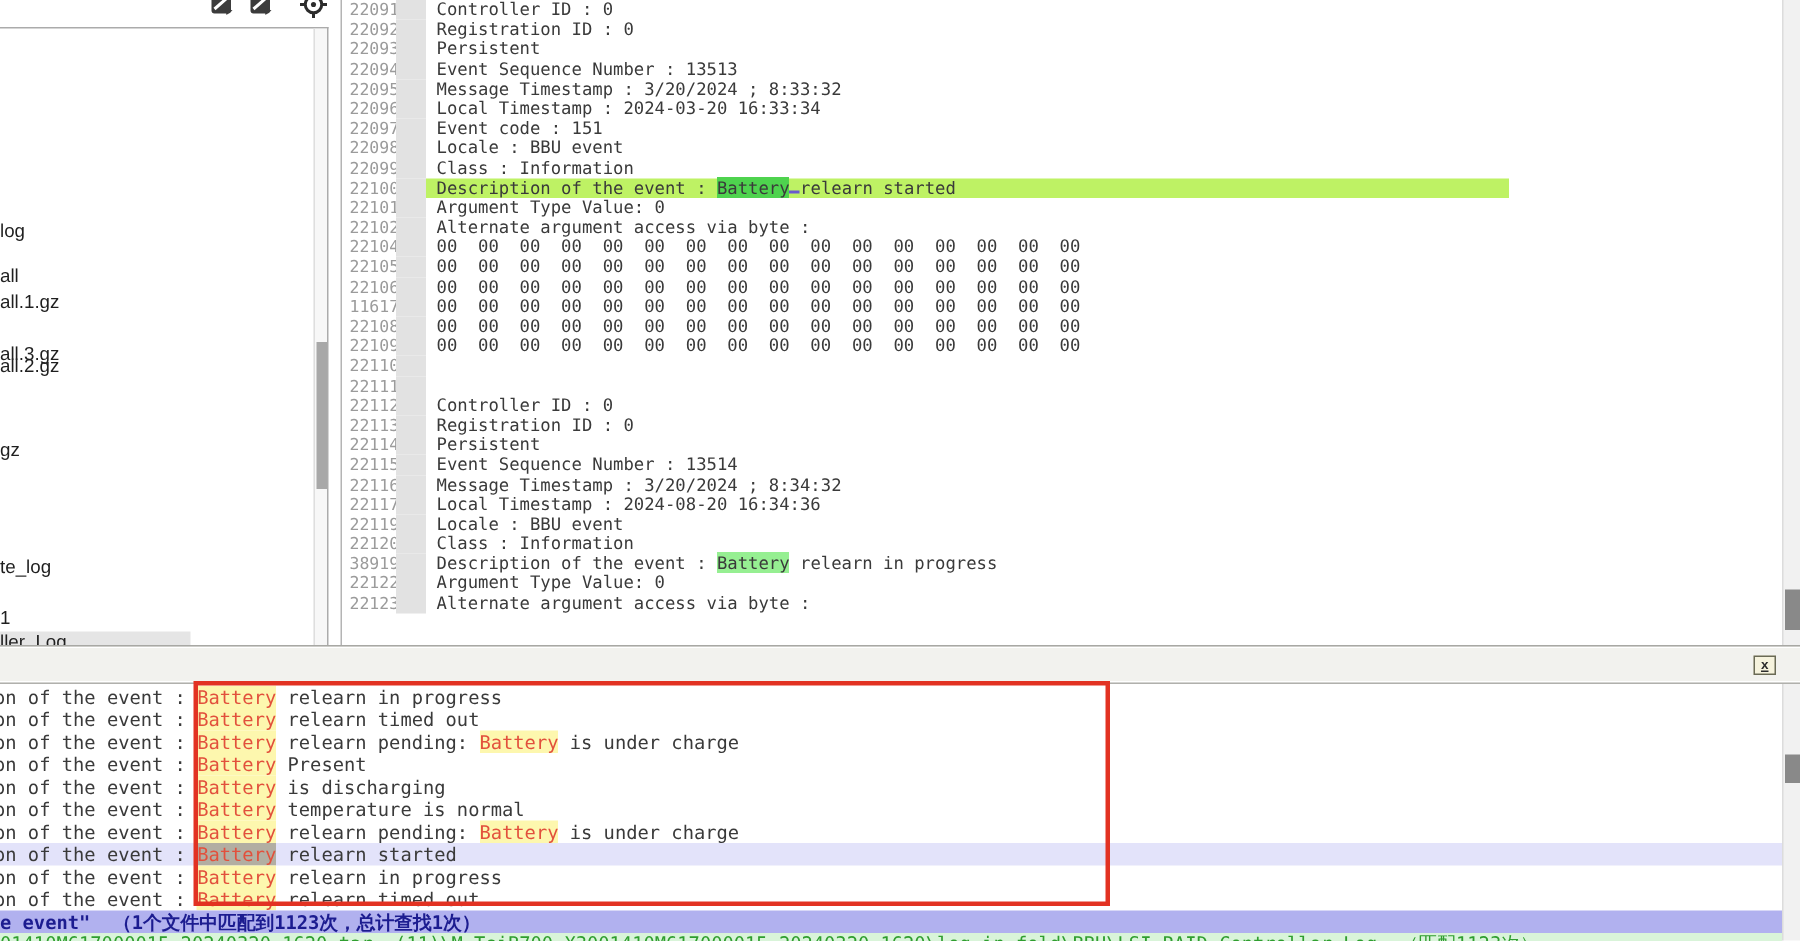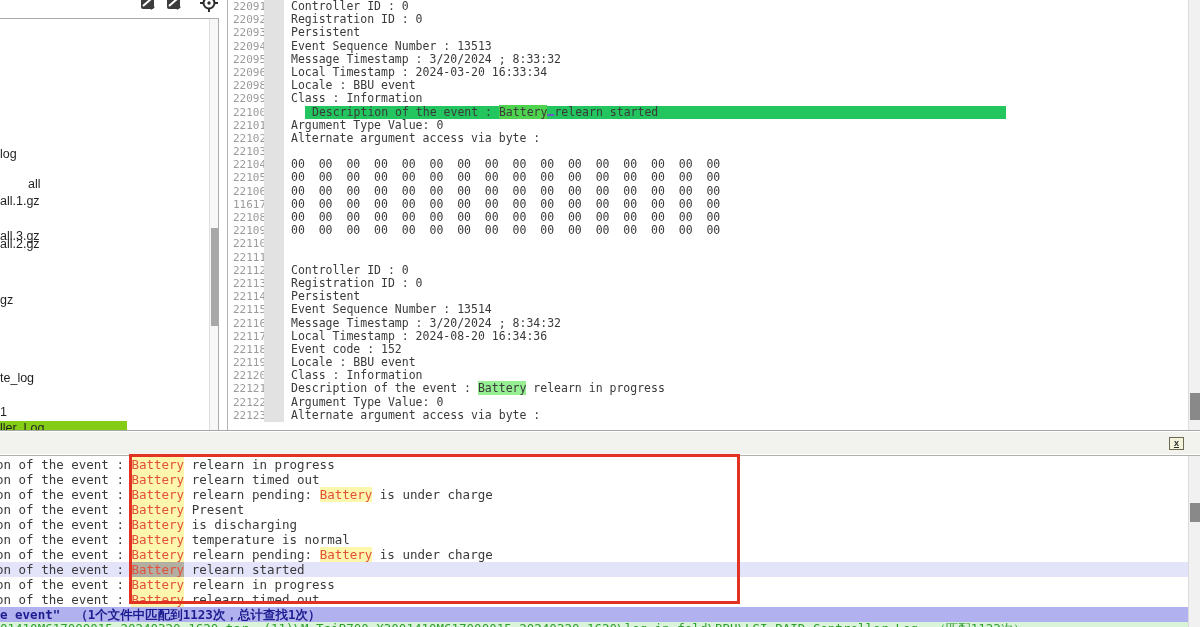--- a/index.html
+++ b/index.html
@@ -8,34 +8,34 @@
 
   
   #toolbar { position:absolute; left:0; top:0; width:228px; height:18px; background:#fff; }
   .tb-icon { position:absolute; top:-6px; width:18px; height:18px; }
 
   
   #file-panel { position:absolute; left:0; top:18px; width:219px; height:412px;
     background:#fff; border-top:1px solid #ababab; border-right:1px solid #ababab; overflow:hidden; }
   .fp-item { position:absolute; left:0; height:15px; line-height:15px; font-size:12.5px;
     color:#1f1f1f; white-space:pre; }
-  .fp-item.sel { background:#84cc16; width:127px; }
+  .fp-item.sel { background:#e5e5e5; width:127px; }
   #fp-scroll { position:absolute; right:0; top:0; width:9px; height:412px;
     background:#f7f7f7; border-left:1px solid #dedede; }
   #fp-thumb { position:absolute; left:1px; top:209px; width:7px; height:98px; background:#a8a8a8; }
 
   
   #editor { position:absolute; left:227px; top:0; width:779px; height:430px;
     background:#fff; border-left:1px solid #b4b4b4; overflow:hidden;
     font-family:"DejaVu Sans Mono", monospace; }
   .ed-line { display:flex; height:13.2px; line-height:13.2px; font-size:11.5px; white-space:pre; }
   .ed-num { width:36px; padding-left:5px; color:#9b9b9b; font-size:11px; flex:none; }
   .ed-margin { width:20px; background:#e2e2e2; flex:none; }
   .ed-text { flex:1; padding-left:7px; color:#3a3a3a; }
-  .ed-text.cur { background:#22c55e;margin-left:21px; }
+  .ed-text.cur { background:#bef264; }
   .hl-gs { background:#4ed34e; }
   .hl-gl { background:#96ef92; }
   .caret { display:inline-block; width:7px; height:10px; border-bottom:2px solid #6a5acd; }
 
   
   #main-scroll { position:absolute; left:1188px; top:0; width:12px; height:627px;
     background:#f1f1f1; border-left:1px solid #dcdcdc; }
   .sb-thumb { position:absolute; left:1px; width:10px; background:#898989; }
 
   
@@ -92,21 +92,21 @@
       <line x1="9" y1="15" x2="9" y2="18" stroke="#2c2c2c" stroke-width="2"></line>
       <line x1="0" y1="9" x2="3" y2="9" stroke="#2c2c2c" stroke-width="2"></line>
       <line x1="15" y1="9" x2="18" y2="9" stroke="#2c2c2c" stroke-width="2"></line>
     </svg>
   </span>
 </div>
 
 <div id="file-panel">
   <div>
       <div class="fp-item" style="top: 128px;">log</div>
-      <div class="fp-item" style="top: 158px; padding-left: 28px;">all</div>
+      <div class="fp-item" style="top: 158px;">all</div>
       <div class="fp-item" style="top: 175px;">all.1.gz</div>
       <div class="fp-item" style="top: 193px; margin-top: 25px;">all.2.gz</div>
       <div class="fp-item" style="top: 210px;">all.3.gz</div>
       <div class="fp-item" style="top: 274px;">gz</div>
       <div class="fp-item" style="top: 352px;">te_log</div>
       <div class="fp-item" style="top: 386px;">1</div>
       <div class="fp-item sel" style="top: 402px;">ller_Log</div>
     </div>
   <div id="fp-scroll">
     <div id="fp-thumb"></div>
@@ -114,44 +114,43 @@
 </div>
 
 <div id="editor">
   <div>
       <div class="ed-line"><span class="ed-num">22091</span><span class="ed-margin"></span><span class="ed-text"><span>Controller ID : 0</span></span></div>
       <div class="ed-line"><span class="ed-num">22092</span><span class="ed-margin"></span><span class="ed-text"><span>Registration ID : 0</span></span></div>
       <div class="ed-line"><span class="ed-num">22093</span><span class="ed-margin"></span><span class="ed-text"><span>Persistent</span></span></div>
       <div class="ed-line"><span class="ed-num">22094</span><span class="ed-margin"></span><span class="ed-text"><span>Event Sequence Number : 13513</span></span></div>
       <div class="ed-line"><span class="ed-num">22095</span><span class="ed-margin"></span><span class="ed-text"><span>Message Timestamp : 3/20/2024 ; 8:33:32</span></span></div>
       <div class="ed-line"><span class="ed-num">22096</span><span class="ed-margin"></span><span class="ed-text"><span>Local Timestamp : 2024-03-20 16:33:34</span></span></div>
+      <div class="ed-line"><span class="ed-num">22097</span><span class="ed-margin"></span><span class="ed-text"><span>Event code : 151</span></span></div>
       <div class="ed-line"><span class="ed-num">22098</span><span class="ed-margin"></span><span class="ed-text"><span>Locale : BBU event</span></span></div>
       <div class="ed-line"><span class="ed-num">22099</span><span class="ed-margin"></span><span class="ed-text"><span>Class : Information</span></span></div>
       <div class="ed-line"><span class="ed-num">22100</span><span class="ed-margin"></span><span class="ed-text cur"><span>Description of the event : </span><span class="hl-gs">Battery</span><span class="caret"></span><span>relearn started</span></span></div>
       <div class="ed-line"><span class="ed-num">22101</span><span class="ed-margin"></span><span class="ed-text"><span>Argument Type Value: 0</span></span></div>
       <div class="ed-line"><span class="ed-num">22102</span><span class="ed-margin"></span><span class="ed-text"><span>Alternate argument access via byte :</span></span></div>
-      <div class="ed-line"><span class="ed-num">22103</span><span class="ed-margin"></span><span class="ed-text"><span></span></span></div>
       <div class="ed-line"><span class="ed-num">22104</span><span class="ed-margin"></span><span class="ed-text"><span>00  00  00  00  00  00  00  00  00  00  00  00  00  00  00  00</span></span></div>
       <div class="ed-line"><span class="ed-num">22105</span><span class="ed-margin"></span><span class="ed-text"><span>00  00  00  00  00  00  00  00  00  00  00  00  00  00  00  00</span></span></div>
       <div class="ed-line"><span class="ed-num">22106</span><span class="ed-margin"></span><span class="ed-text"><span>00  00  00  00  00  00  00  00  00  00  00  00  00  00  00  00</span></span></div>
       <div class="ed-line"><span class="ed-num">11617</span><span class="ed-margin"></span><span class="ed-text"><span>00  00  00  00  00  00  00  00  00  00  00  00  00  00  00  00</span></span></div>
       <div class="ed-line"><span class="ed-num">22108</span><span class="ed-margin"></span><span class="ed-text"><span>00  00  00  00  00  00  00  00  00  00  00  00  00  00  00  00</span></span></div>
       <div class="ed-line"><span class="ed-num">22109</span><span class="ed-margin"></span><span class="ed-text"><span>00  00  00  00  00  00  00  00  00  00  00  00  00  00  00  00</span></span></div>
       <div class="ed-line"><span class="ed-num">22110</span><span class="ed-margin"></span><span class="ed-text"><span></span></span></div>
       <div class="ed-line"><span class="ed-num">22111</span><span class="ed-margin"></span><span class="ed-text"><span></span></span></div>
       <div class="ed-line"><span class="ed-num">22112</span><span class="ed-margin"></span><span class="ed-text"><span>Controller ID : 0</span></span></div>
       <div class="ed-line"><span class="ed-num">22113</span><span class="ed-margin"></span><span class="ed-text"><span>Registration ID : 0</span></span></div>
       <div class="ed-line"><span class="ed-num">22114</span><span class="ed-margin"></span><span class="ed-text"><span>Persistent</span></span></div>
       <div class="ed-line"><span class="ed-num">22115</span><span class="ed-margin"></span><span class="ed-text"><span>Event Sequence Number : 13514</span></span></div>
       <div class="ed-line"><span class="ed-num">22116</span><span class="ed-margin"></span><span class="ed-text"><span>Message Timestamp : 3/20/2024 ; 8:34:32</span></span></div>
       <div class="ed-line"><span class="ed-num">22117</span><span class="ed-margin"></span><span class="ed-text"><span>Local Timestamp : 2024-08-20 16:34:36</span></span></div>
-      <div class="ed-line"><span class="ed-num">22118</span><span class="ed-margin"></span><span class="ed-text"><span>Event code : 152</span></span></div>
       <div class="ed-line"><span class="ed-num">22119</span><span class="ed-margin"></span><span class="ed-text"><span>Locale : BBU event</span></span></div>
       <div class="ed-line"><span class="ed-num">22120</span><span class="ed-margin"></span><span class="ed-text"><span>Class : Information</span></span></div>
-      <div class="ed-line"><span class="ed-num">22121</span><span class="ed-margin"></span><span class="ed-text"><span>Description of the event : </span><span class="hl-gl">Battery</span><span> relearn in progress</span></span></div>
+      <div class="ed-line"><span class="ed-num">38919</span><span class="ed-margin"></span><span class="ed-text"><span>Description of the event : </span><span class="hl-gl">Battery</span><span> relearn in progress</span></span></div>
       <div class="ed-line"><span class="ed-num">22122</span><span class="ed-margin"></span><span class="ed-text"><span>Argument Type Value: 0</span></span></div>
       <div class="ed-line"><span class="ed-num">22123</span><span class="ed-margin"></span><span class="ed-text"><span>Alternate argument access via byte :</span></span></div>
     </div>
 </div>
 
 <div id="main-scroll">
   <div class="sb-thumb" style="top:393px; height:27px"></div>
   <div class="sb-thumb" style="top:503px; height:19px"></div>
 </div>
 

